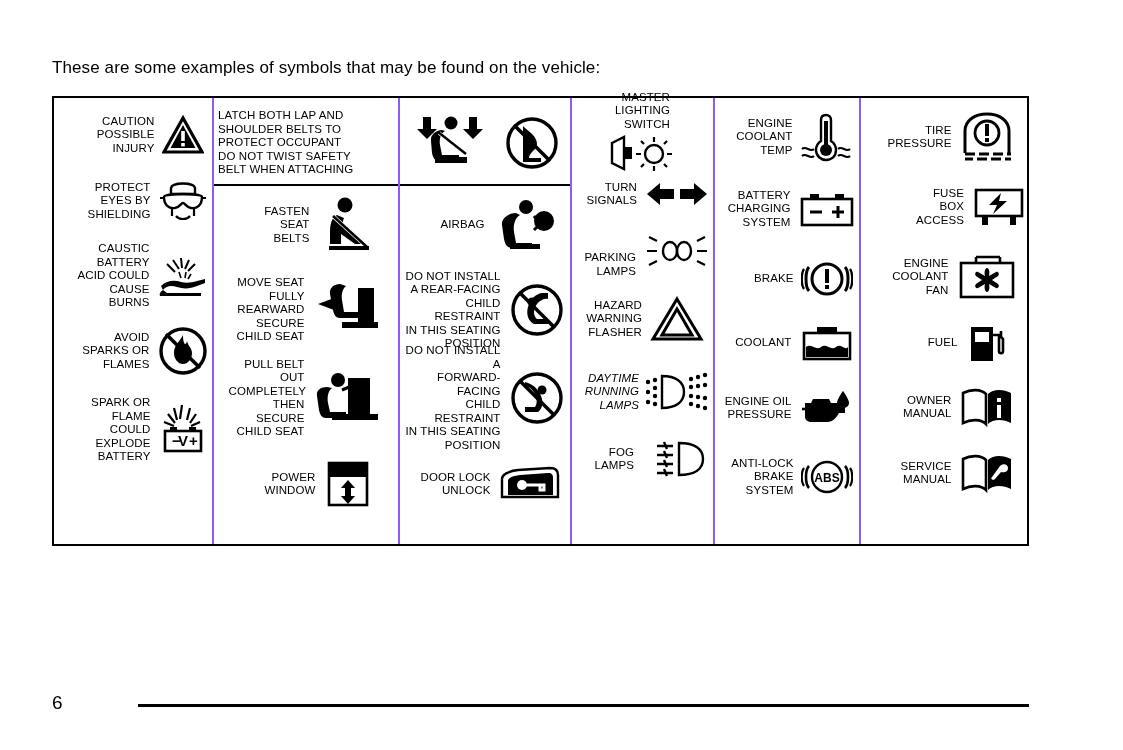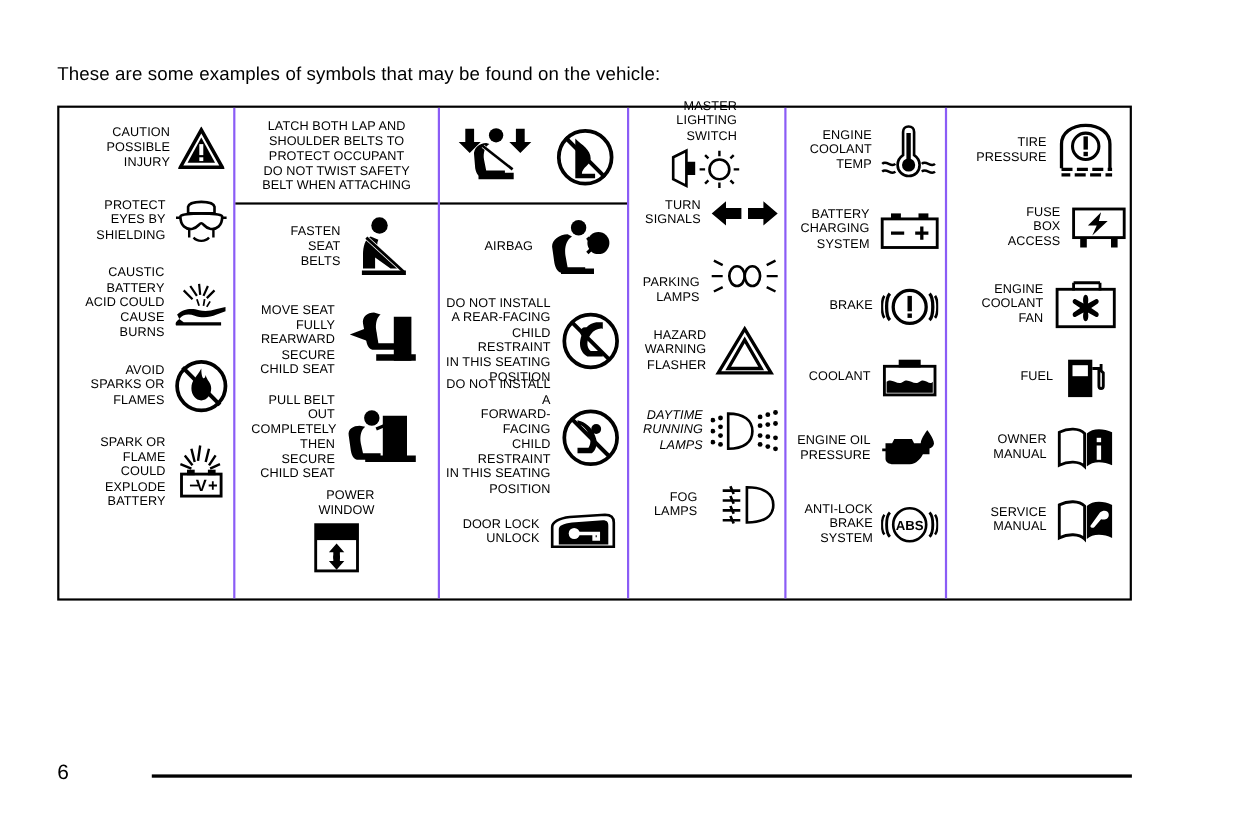--- a/index.html
+++ b/index.html
@@ -75,21 +75,21 @@
   .entry .glyph {
     flex: 0 0 auto;
     display: flex;
     align-items: center;
     justify-content: center;
   }
   .entry.stacked {
     flex-direction: column;
     justify-content: center;
   }
-  .entry.stacked .label { padding-right: 0; text-align: center; }
+  .entry.stacked .label { padding-right: 0; text-align: left; }
 
   .footer-rule {
     position: absolute;
     left: 138px;
     top: 704px;
     width: 891px;
     height: 3px;
     background: #000;
   }
   .page-num {
@@ -248,21 +248,21 @@
           <svg width="72" height="56" viewBox="0 0 72 56">
             <circle cx="26" cy="10" r="7" fill="#000"></circle>
             <path d="M20 18 C16 21, 15 27, 16 33 L18 42 L34 42 L34 48 L14 48 C10 48, 8 45, 7 40 L5 26 C4 20, 9 17, 15 17 Z" fill="#000"></path>
             <path d="M36 8 L58 8 L58 50 L36 50 Z" fill="#000"></path>
             <path d="M20 44 L66 44 L66 50 L20 50 Z" fill="#000"></path>
             <path d="M30 20 L54 10" stroke="#000" stroke-width="3"></path>
           </svg>
         </div>
       </div>
 
-      <div class="entry" style="height:84px;flex-direction:column;">
+      <div class="entry" style="height:84px;">
         <div class="label" style="width:76px;">POWER
 WINDOW</div>
         <div class="glyph">
           <svg width="50" height="52" viewBox="0 0 50 52">
             <rect x="6" y="5" width="38" height="42" fill="none" stroke="#000" stroke-width="2.6"></rect>
             <rect x="6" y="5" width="38" height="14" fill="#000"></rect>
             <path d="M25 22 L32 30 L28 30 L28 36 L22 36 L22 30 L18 30 Z" fill="#000"></path>
             <path d="M25 46 L32 38 L28 38 L28 33 L22 33 L22 38 L18 38 Z" fill="#000"></path>
           </svg>
         </div>

